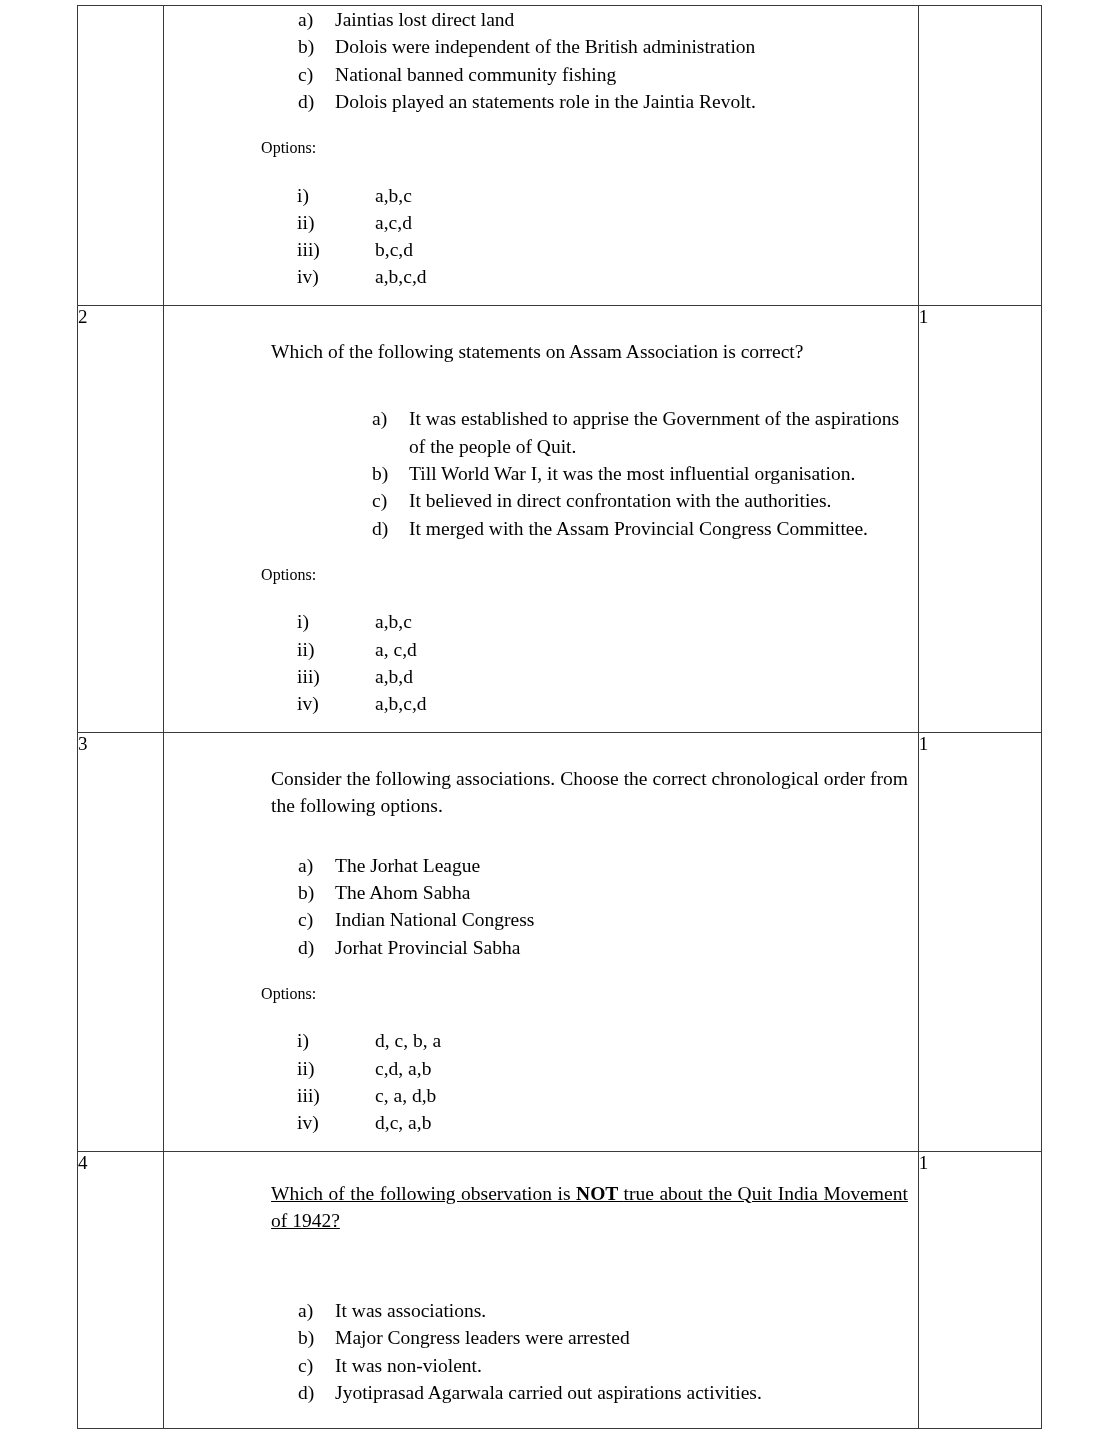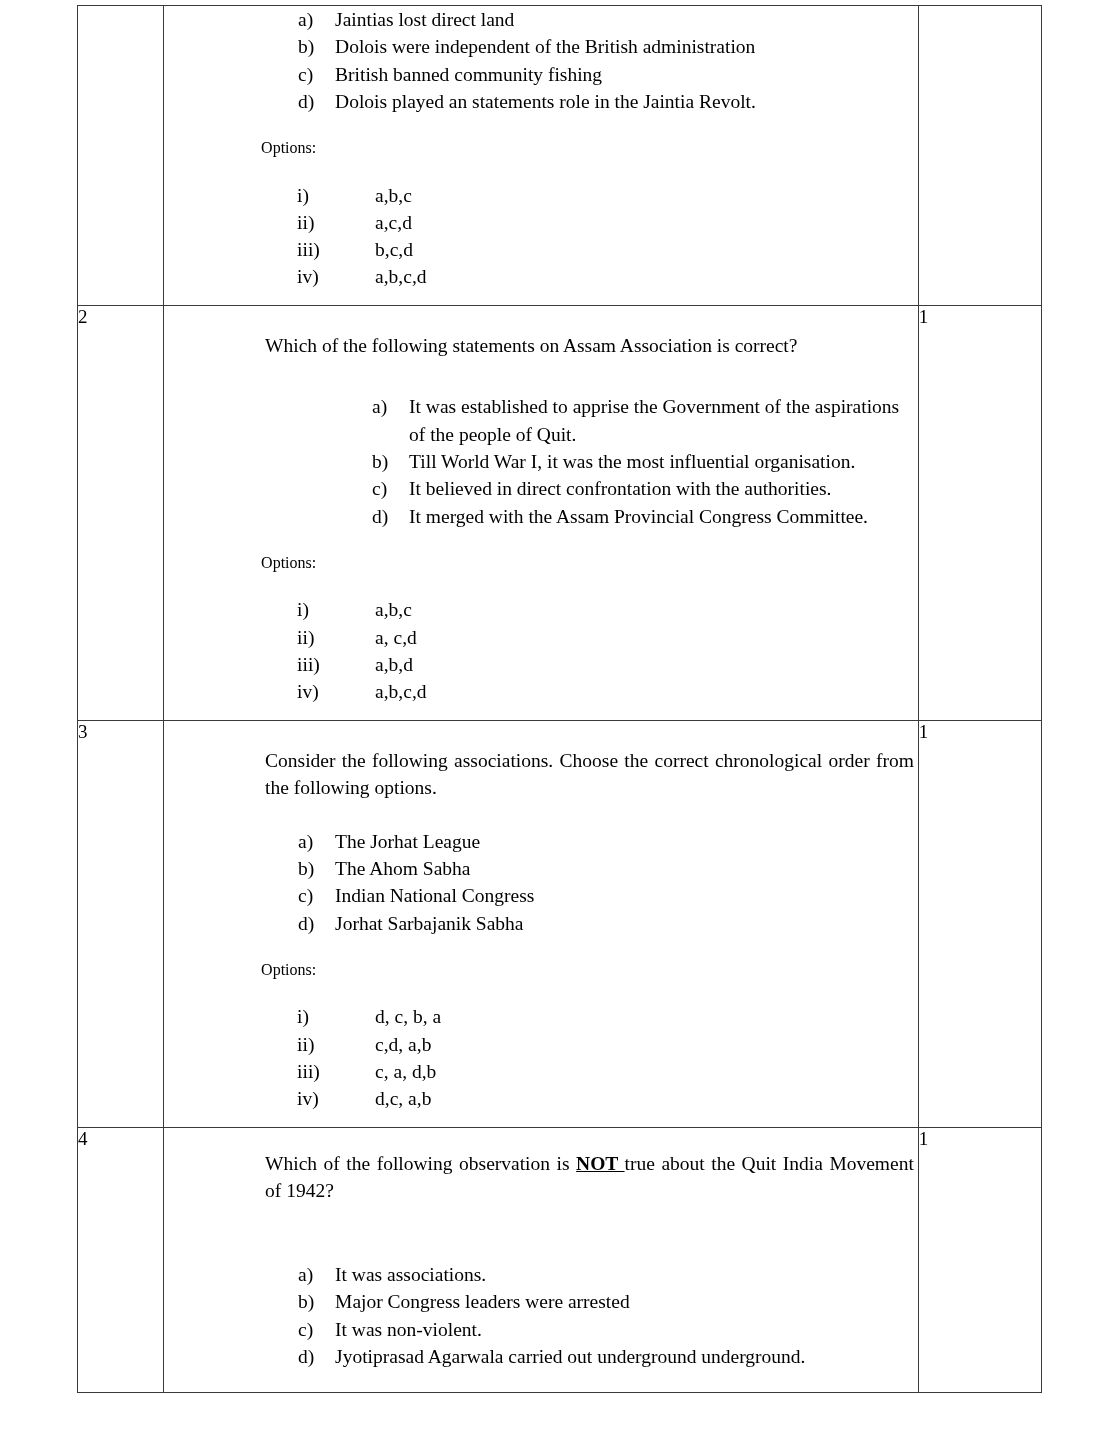--- a/index.html
+++ b/index.html
@@ -55,24 +55,24 @@
 
   .body-cell {
     padding: 0 12px 14px 0;
   }
 
   
   .qtext {
     font-size: 19.5px;
     line-height: 1.42;
     text-align: justify;
-    margin: 4px;
+    margin: 10px;
     padding: 22px 0 0 97px;
   }
-  .qtext.tight { padding-top: 18px; }
+  .qtext.tight { padding-top: 18px; text-decoration: underline; }
 
   .alpha-list {
     list-style: none;
     margin: 0;
     padding: 0;
   }
   .alpha-list li {
     font-size: 19.5px;
     line-height: 1.40;
     position: relative;
@@ -144,21 +144,21 @@
             <li>
               <span class="mk">a)</span>
               <span>Jaintias lost direct land</span>
             </li>
             <li>
               <span class="mk">b)</span>
               <span>Dolois were independent of the British administration</span>
             </li>
             <li>
               <span class="mk">c)</span>
-              <span>British banned community fishing</span>
+              <span>National banned community fishing</span>
             </li>
             <li>
               <span class="mk">d)</span>
               <span>Dolois played an statements role in the Jaintia Revolt.</span>
             </li>
           </ul>
 
           <div class="gap-md"></div>
 
           <p class="options-label">Options:</p>
@@ -264,21 +264,21 @@
             <li>
               <span class="mk">b)</span>
               <span>The Ahom Sabha</span>
             </li>
             <li>
               <span class="mk">c)</span>
               <span>Indian National Congress</span>
             </li>
             <li>
               <span class="mk">d)</span>
-              <span>Jorhat Sarbajanik Sabha</span>
+              <span>Jorhat Provincial Sabha</span>
             </li>
           </ul>
 
           <div class="gap-md"></div>
 
           <p class="options-label">Options:</p>
 
           <div class="gap-md"></div>
 
           <ul class="roman-list">
@@ -322,21 +322,21 @@
             <li>
               <span class="mk">b)</span>
               <span>Major Congress leaders were arrested</span>
             </li>
             <li>
               <span class="mk">c)</span>
               <span>It was non-violent.</span>
             </li>
             <li>
               <span class="mk">d)</span>
-              <span>Jyotiprasad Agarwala carried out underground underground.</span>
+              <span>Jyotiprasad Agarwala carried out aspirations activities.</span>
             </li>
           </ul>
 
           <div class="gap-md"></div>
 
         </td>
         <td class="marks-cell">1</td>
       </tr>
 
     </tbody>

